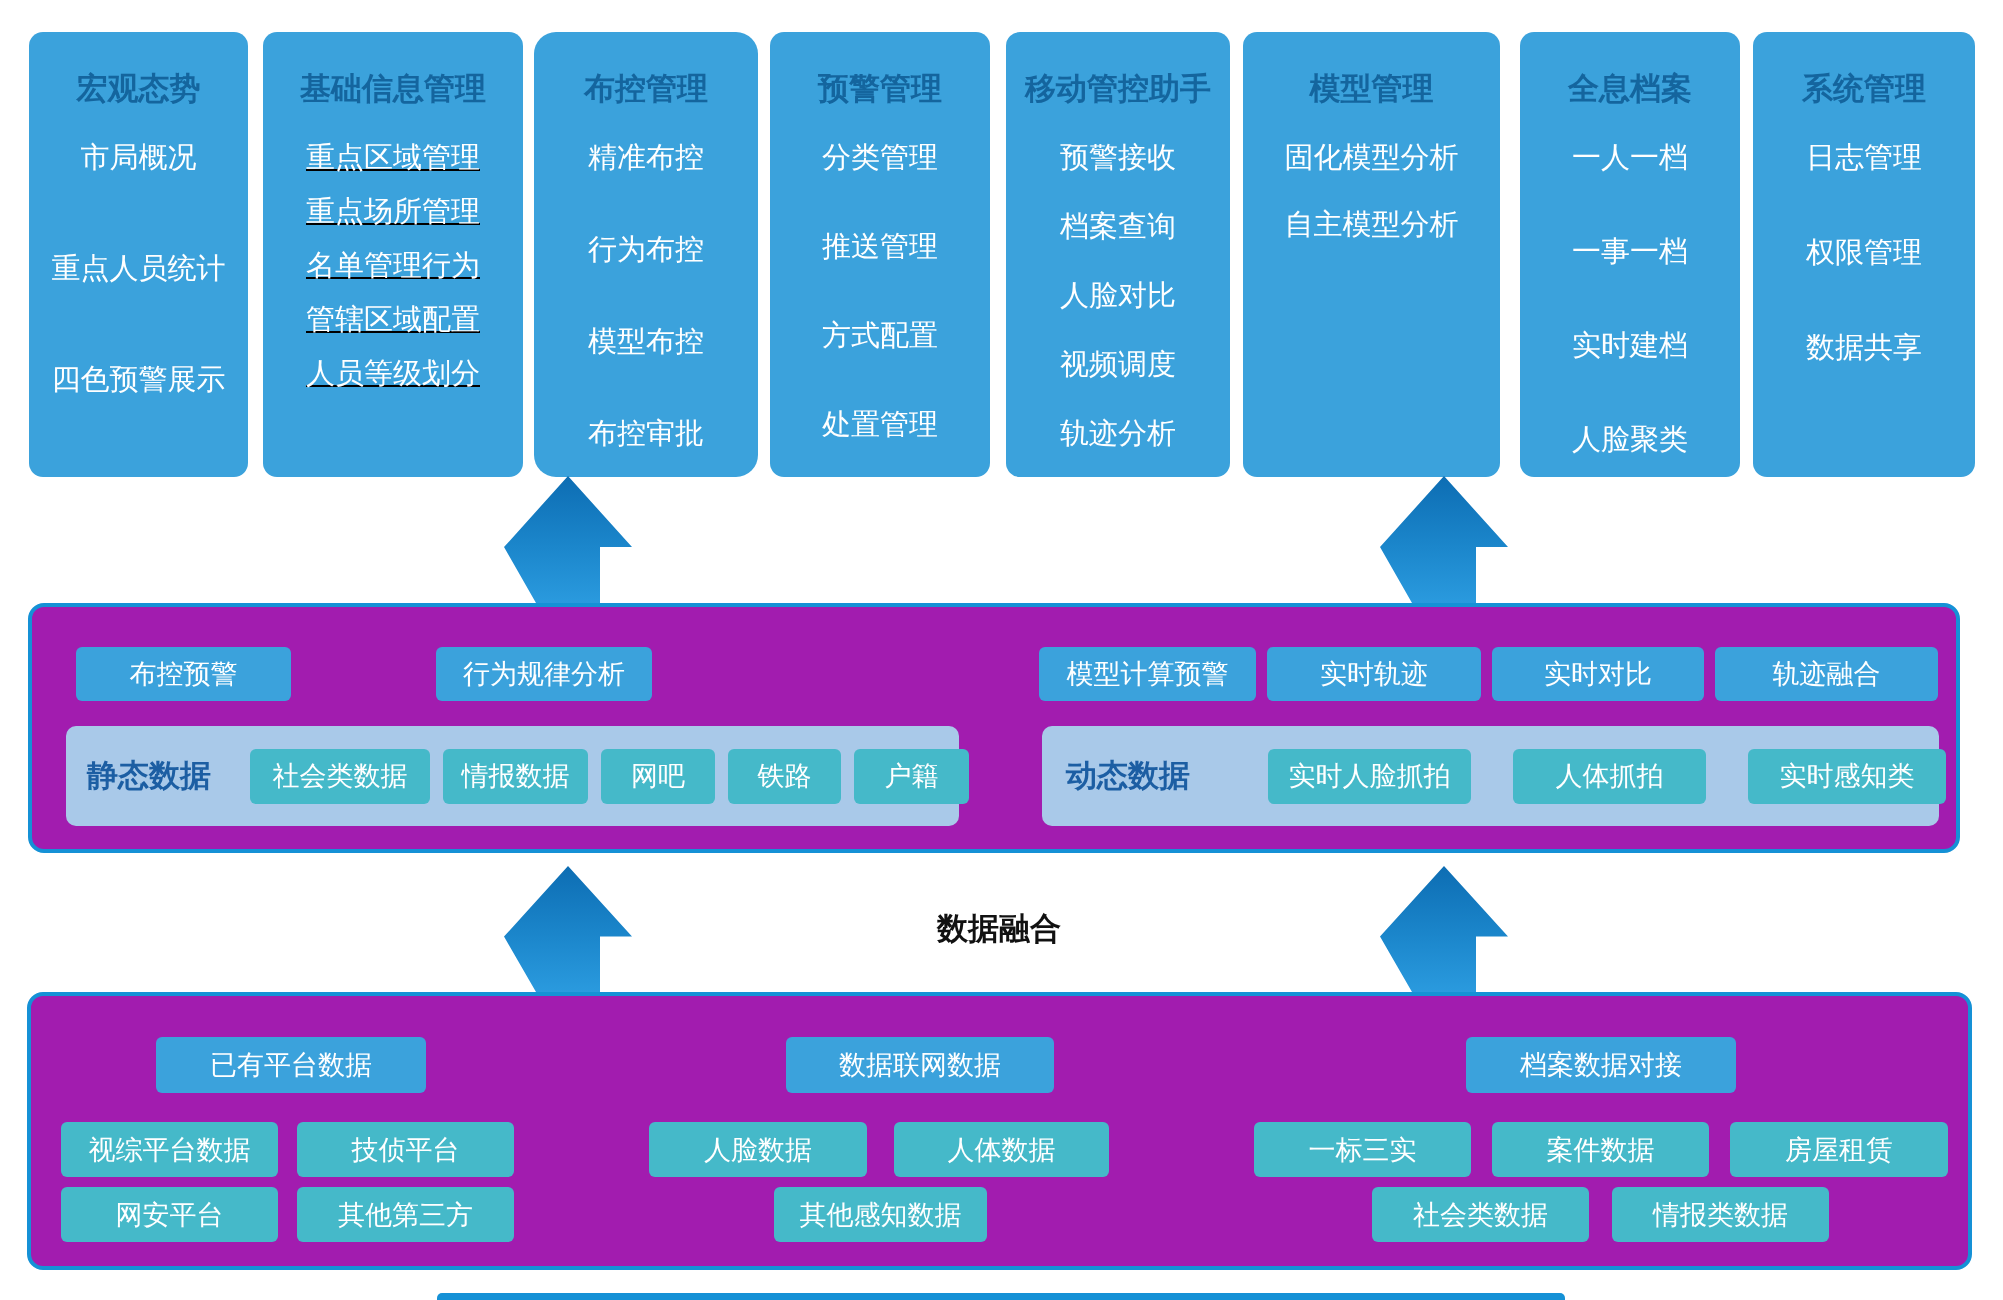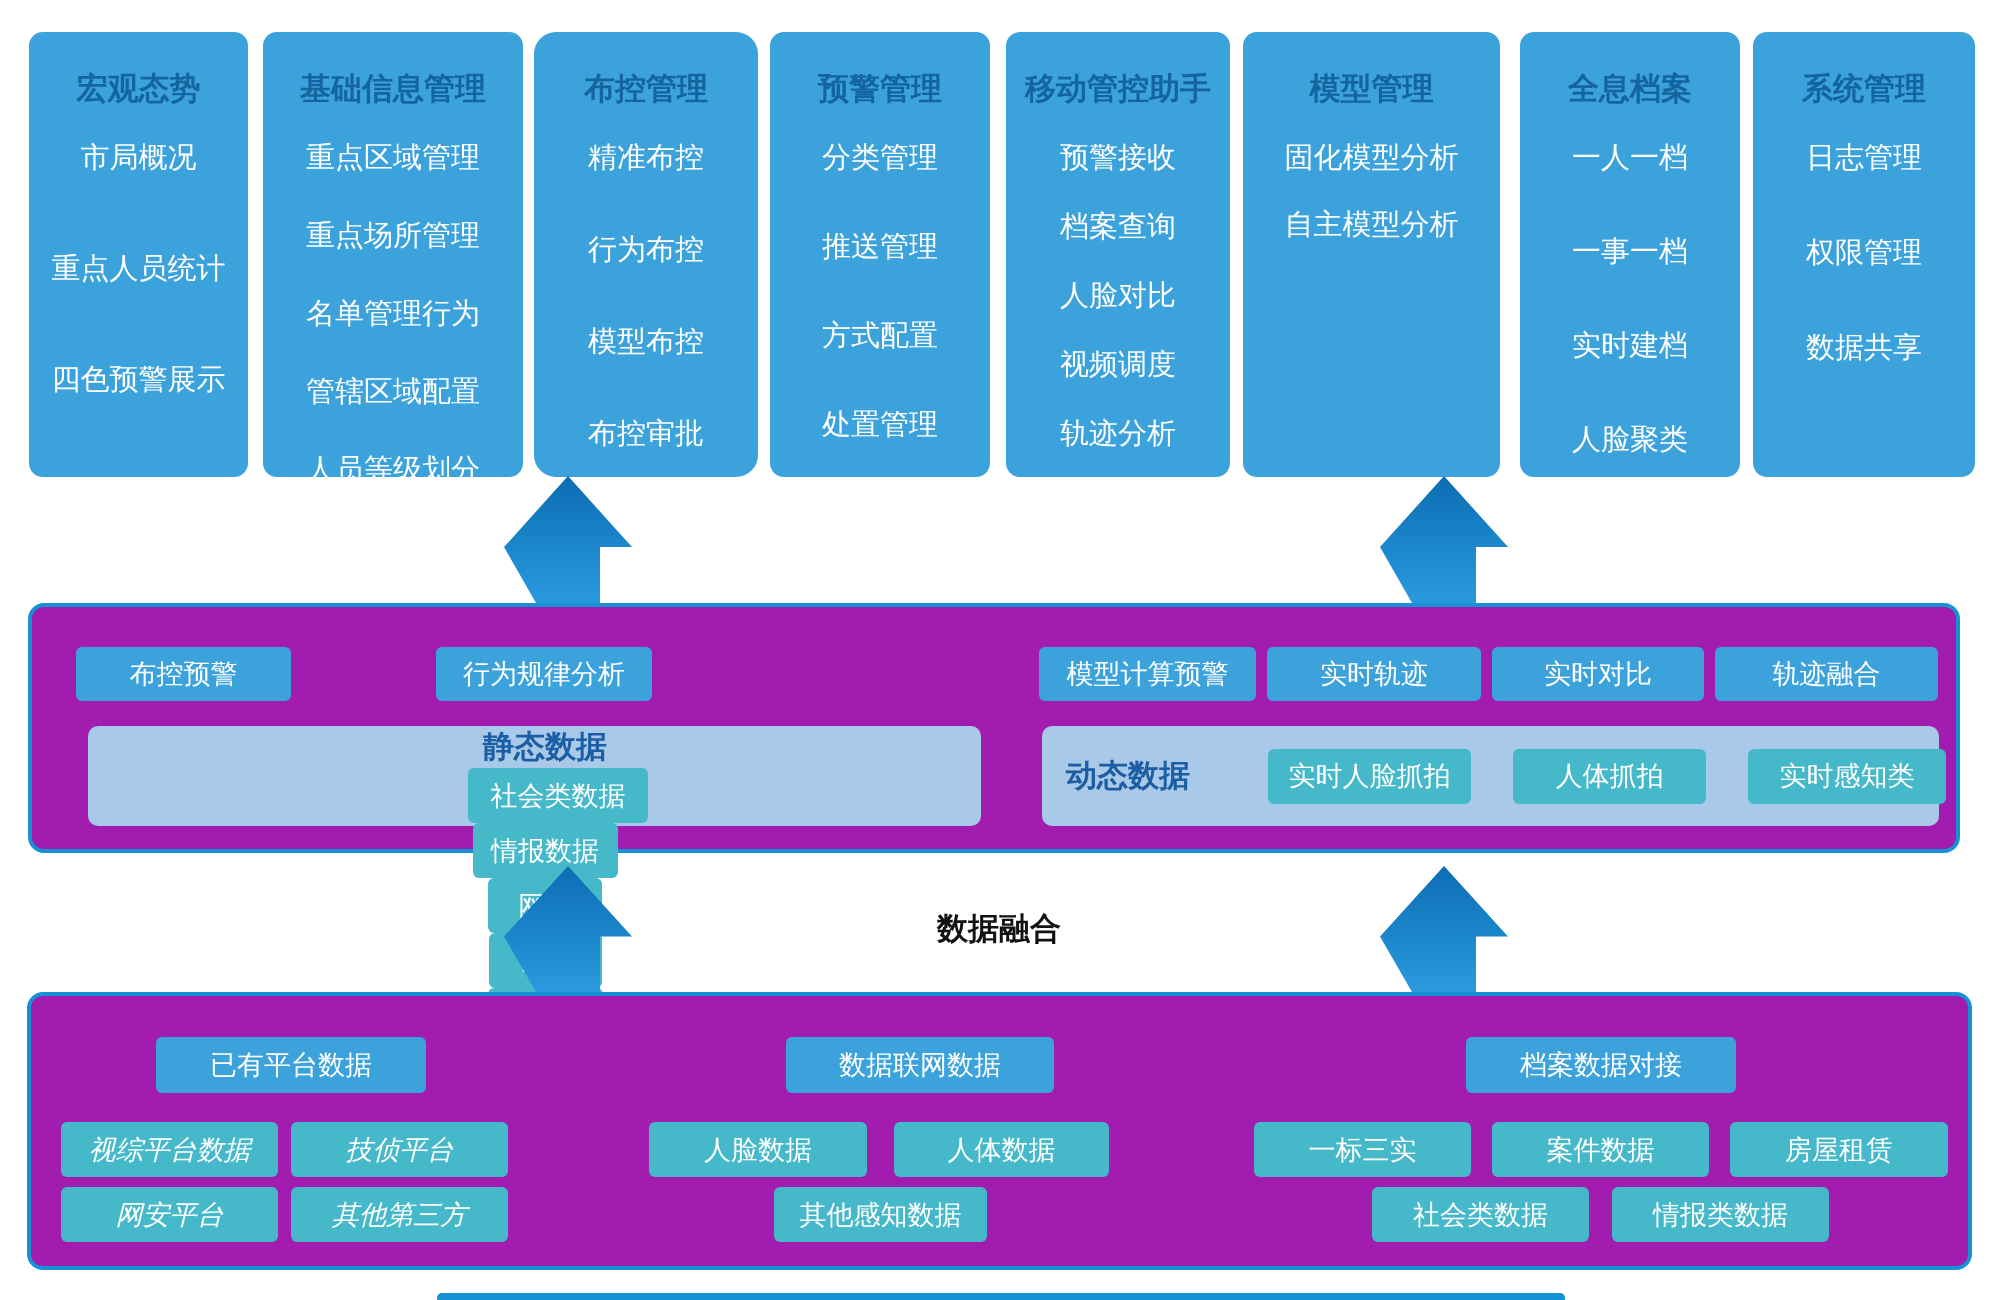--- a/index.html
+++ b/index.html
@@ -21,21 +21,21 @@
   .card:nth-child(6){width:257px;margin-left:13px;}
   .card:nth-child(7){width:220px;margin-left:20px;}
   .card:nth-child(8){width:222px;margin-left:13px;}
   .card-title{
     margin-top:34px;height:44px;line-height:44px;font-size:31px;font-weight:bold;color:#14659e;
     white-space:nowrap;
   }
   .card-items{margin-top:26px;display:flex;flex-direction:column;align-items:center;}
   .card-item{height:42px;line-height:42px;font-size:29px;color:#ffffff;white-space:nowrap;}
   .card:nth-child(1) .card-items{row-gap:69px;}
-  .card:nth-child(2) .card-items{row-gap:36px;}
+  .card:nth-child(2) .card-items{row-gap:12px;text-decoration:underline;}
   .card:nth-child(3) .card-items{row-gap:50px;}
   .card:nth-child(4) .card-items{row-gap:47px;}
   .card:nth-child(5) .card-items{row-gap:27px;}
   .card:nth-child(6) .card-items{row-gap:25px;}
   .card:nth-child(7) .card-items{row-gap:52px;}
   .card:nth-child(8) .card-items{row-gap:53px;}
   
   .up-arrow{
     position:absolute;width:128px;
     background:linear-gradient(180deg,#0d6db3 0%,#1b86cb 55%,#2a9ade 100%);
@@ -68,21 +68,21 @@
   .cap-right .chip:nth-child(1){width:217px;}
   .cap-right .chip:nth-child(2){width:214px;}
   .cap-right .chip:nth-child(3){width:212px;}
   .cap-right .chip:nth-child(4){width:223px;}
   
   .band{
     position:absolute;top:119px;height:100px;background:#a9c9e9;border-radius:10px;
     display:flex;align-items:center;box-sizing:border-box;
   }
   .band-label{font-size:31px;font-weight:bold;color:#1c5ea3;white-space:nowrap;flex:none;}
-  #static-band{left:56px;width:893px;padding-left:21px;column-gap:13px;flex-direction:column;}
+  #static-band{left:34px;width:893px;padding-left:21px;column-gap:13px;}
   #static-band .chip:nth-child(2){margin-left:26px;width:180px;}
   #static-band .chip:nth-child(3){width:145px;}
   #static-band .chip:nth-child(4){width:114px;}
   #static-band .chip:nth-child(5){width:113px;}
   #static-band .chip:nth-child(6){width:115px;}
   #dynamic-band{left:1010px;width:897px;padding-left:24px;column-gap:42px;}
   #dynamic-band .chip:nth-child(2){margin-left:36px;width:203px;}
   #dynamic-band .chip:nth-child(3){width:193px;}
   #dynamic-band .chip:nth-child(4){width:198px;}
   
@@ -91,21 +91,21 @@
     font-size:31px;font-weight:bold;color:#111111;
   }
   
   .section{position:absolute;top:41px;display:flex;flex-direction:column;}
   .sec-header.chip.blue{height:56px;}
   .sec-row{display:flex;}
   .sec-row1{margin-top:29px;}
   .sec-row2{margin-top:10px;}
   #sec1{left:30px;}
   #sec1 .sec-header{margin-left:95px;width:270px;}
-  #sec1 .sec-row{column-gap:13px;font-style:italic;}
+  #sec1 .sec-row{column-gap:19px;}
   #sec1 .sec-row .chip{width:217px;}
   #sec2{left:618px;}
   #sec2 .sec-header{margin-left:137px;width:268px;}
   #sec2 .sec-row1{column-gap:27px;}
   #sec2 .sec-row1 .chip:nth-child(1){width:218px;}
   #sec2 .sec-row1 .chip:nth-child(2){width:215px;}
   #sec2 .sec-row2 .chip{margin-left:125px;width:213px;}
   #sec3{left:1223px;}
   #sec3 .sec-header{margin-left:212px;width:270px;}
   #sec3 .sec-row1{column-gap:21px;}

